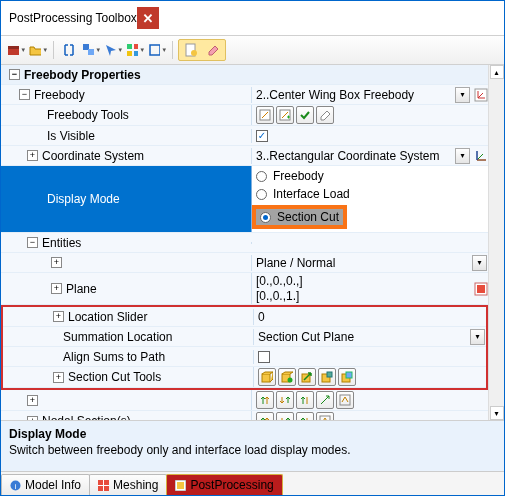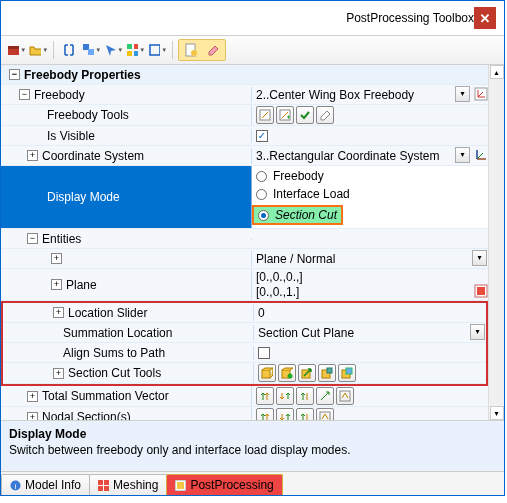--- a/index.html
+++ b/index.html
@@ -1,52 +1,52 @@
 <!DOCTYPE html>
 <html><head>
 <meta charset="utf-8">
 <style>
 * { box-sizing: border-box; margin: 0; padding: 0; }
 body { font-family: "Segoe UI", Tahoma, sans-serif; font-size: 12px; background: #fff; width: 507px; }
 .window { border: 1px solid #0066cc; width: 505px; }
-.titlebar { display: flex; justify-content: flex-end; align-items: center; padding: 6px 8px; background: #fff; }
+.titlebar { display: flex; justify-content: flex-start; align-items: center; padding: 6px 8px; background: #fff; }
 .close-btn { width: 22px; height: 22px; background: #c0392b; color: #fff; display: flex; align-items: center; justify-content: center; font-weight: bold; cursor: pointer; font-size: 13px; }
 .toolbar { display: flex; align-items: center; padding: 3px 5px; border-top: 1px solid #d0d0d0; border-bottom: 1px solid #d0d0d0; gap: 2px; background: linear-gradient(#fefefe,#f0f0f0); }
 .tb-icon { width: 20px; height: 20px; display: flex; align-items: center; justify-content: center; border: 1px solid transparent; cursor: pointer; border-radius: 2px; }
 .tb-dd::after { content:"▾"; font-size:7px; margin-left:2px; color:#555; }
 .tb-sep { width:1px; height:18px; background:#ccc; margin:0 3px; }
 .tb-sel { border:1px solid #e0c060; background:#ffe9a0; padding:0 2px; display:flex; gap:2px; border-radius:2px;}
 .content { display:flex; height:355px; }
 .grid { flex:1; overflow-y:auto; background:#fff; }
 .scrollbar { width:16px; background:#f0f0f0; border-left:1px solid #ddd; display:flex; flex-direction:column; justify-content:space-between; align-items:center; }
 .sb-btn { width:14px; height:14px; background:#fff; border:1px solid #ccc; font-size:8px; display:flex; align-items:center; justify-content:center; cursor:pointer;}
 .row { display:flex; align-items:center; min-height:20px; border-bottom:1px solid #e4eef8; }
 .row.section { background:#eaf2fb; font-weight:bold; }
 .row.child { background:#f4f8fd; }
 .row.selected { background:#0071ce; color:#fff; min-height:56px; }
 .expander { width:11px; height:11px; border:1px solid #888; display:flex; align-items:center; justify-content:center; font-size:9px; line-height:1; margin:0 4px; cursor:pointer; background:#fff; color:#000;}
 .indent { display:inline-block; }
 .i1 { width:14px; } .i2 { width:22px; } .i3 { width:46px; } .i4 { width:60px; }
 .label-col { width:250px; display:flex; align-items:center; padding:1px 0; }
-.value-col { flex:1; display:flex; align-items:flex-end; padding:1px 4px; border-left:1px solid #d0e0f0; position:relative; gap:2px; }
+.value-col { flex:1; display:flex; align-items:center; padding:1px 4px; border-left:1px solid #d0e0f0; position:relative; gap:2px; }
 .dd-arrow { width:15px; height:16px; border:1px solid #aaa; background:linear-gradient(#fff,#e5e5e5); display:flex; align-items:center; justify-content:center; font-size:8px; position:absolute; right:1px; cursor:pointer;}
 .end-icon { width:15px; height:15px; position:absolute; right:-0px; display:flex; align-items:center; justify-content:center;}
 .radio-stack { display:flex; flex-direction:column; gap:4px; padding:2px 0;}
 .radio-row { display:flex; align-items:center; gap:6px; color:#000; background:transparent;}
-.radio-row.sel-box { border:2px solid #f97316; padding:1px 4px; margin-left:-4px; margin-right:40px; background:#86efac;font-style:italic;}
+.radio-row.sel-box { border:4px solid #f97316; padding:1px 4px; margin-left:-4px; margin-right:40px; background:#a3a3a3;}
 .ck { width:12px; height:12px; border:1px solid #666; background:#fff; display:flex; align-items:center; justify-content:center; font-size:10px; color:#0066cc;}
 .radio { width:11px; height:11px; border:1px solid #666; border-radius:50%; display:flex; align-items:center; justify-content:center; background:#fff;}
 .radio.on::after { content:""; width:5px; height:5px; background:#0066cc; border-radius:50%;}
 .mini-btn { width:18px; height:18px; border:1px solid #888; background:linear-gradient(#fefefe,#ececec); display:flex; align-items:center; justify-content:center; font-size:10px; cursor:pointer; border-radius:2px;}
 .red-box { border:2.5px solid #d03030; position:relative; }
 .desc { border-top:1px solid #d0d0d0; background:#e9f2fc; padding:6px 8px 14px 8px; }
 .desc-title { font-weight:bold; margin-bottom:2px; }
 .bottom-tabs { display:flex; border-top:1px solid #ccc; background:#f5f5f5; }
 .btab { display:flex; align-items:center; gap:4px; padding:3px 8px; border:1px solid #bbb; border-bottom:none; margin-right:-1px; background:linear-gradient(#fdfdfd,#ececec); cursor:pointer; border-radius:2px 2px 0 0; margin-top:2px; }
-.btab.active { background:#ef4444; border-color:#d6b040; }
+.btab.active { background:#b91c1c; border-color:#d6b040; }
 .sq { width:11px; height:11px; display:inline-block; }
 svg { display:block; }
 </style>
 </head>
 <body>
 
 <div class="window">
   <div class="titlebar">
     <span>PostProcessing Toolbox</span>
     <div class="close-btn">✕</div>
@@ -330,21 +330,20 @@
                 </svg>
               </div>
           </div>
         </div>
       </div>
 
       <div class="row child">
         <div class="label-col">
             <span class="indent i2"></span>
             <span class="expander">+</span>
-            <span>Total Summation Vector</span>
           </div>
         <div class="value-col">
           <div class="mini-btn">
               <svg width="12" height="12">
                 <path d="M4 10 V3 M2 5 L4 3 L6 5" stroke="#1a8a1a" fill="none"></path>
                 <path d="M8 10 V3 M6 5 L8 3 L10 5" stroke="#c08000" fill="none"></path>
               </svg>
             </div>
           <div class="mini-btn">
               <svg width="12" height="12">

